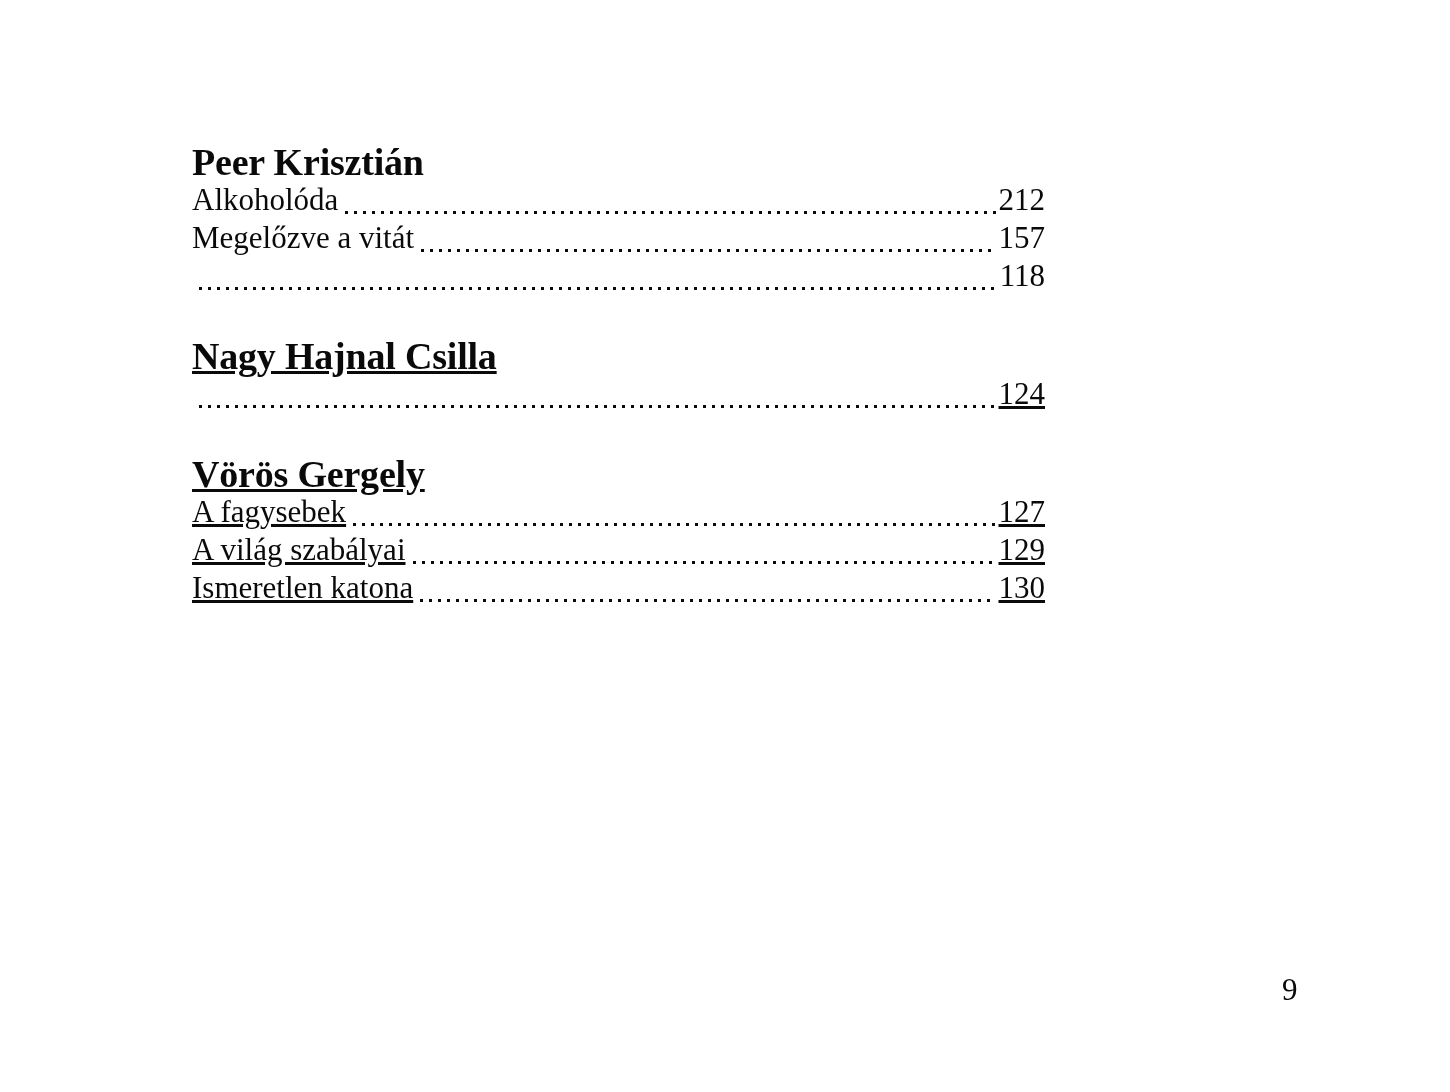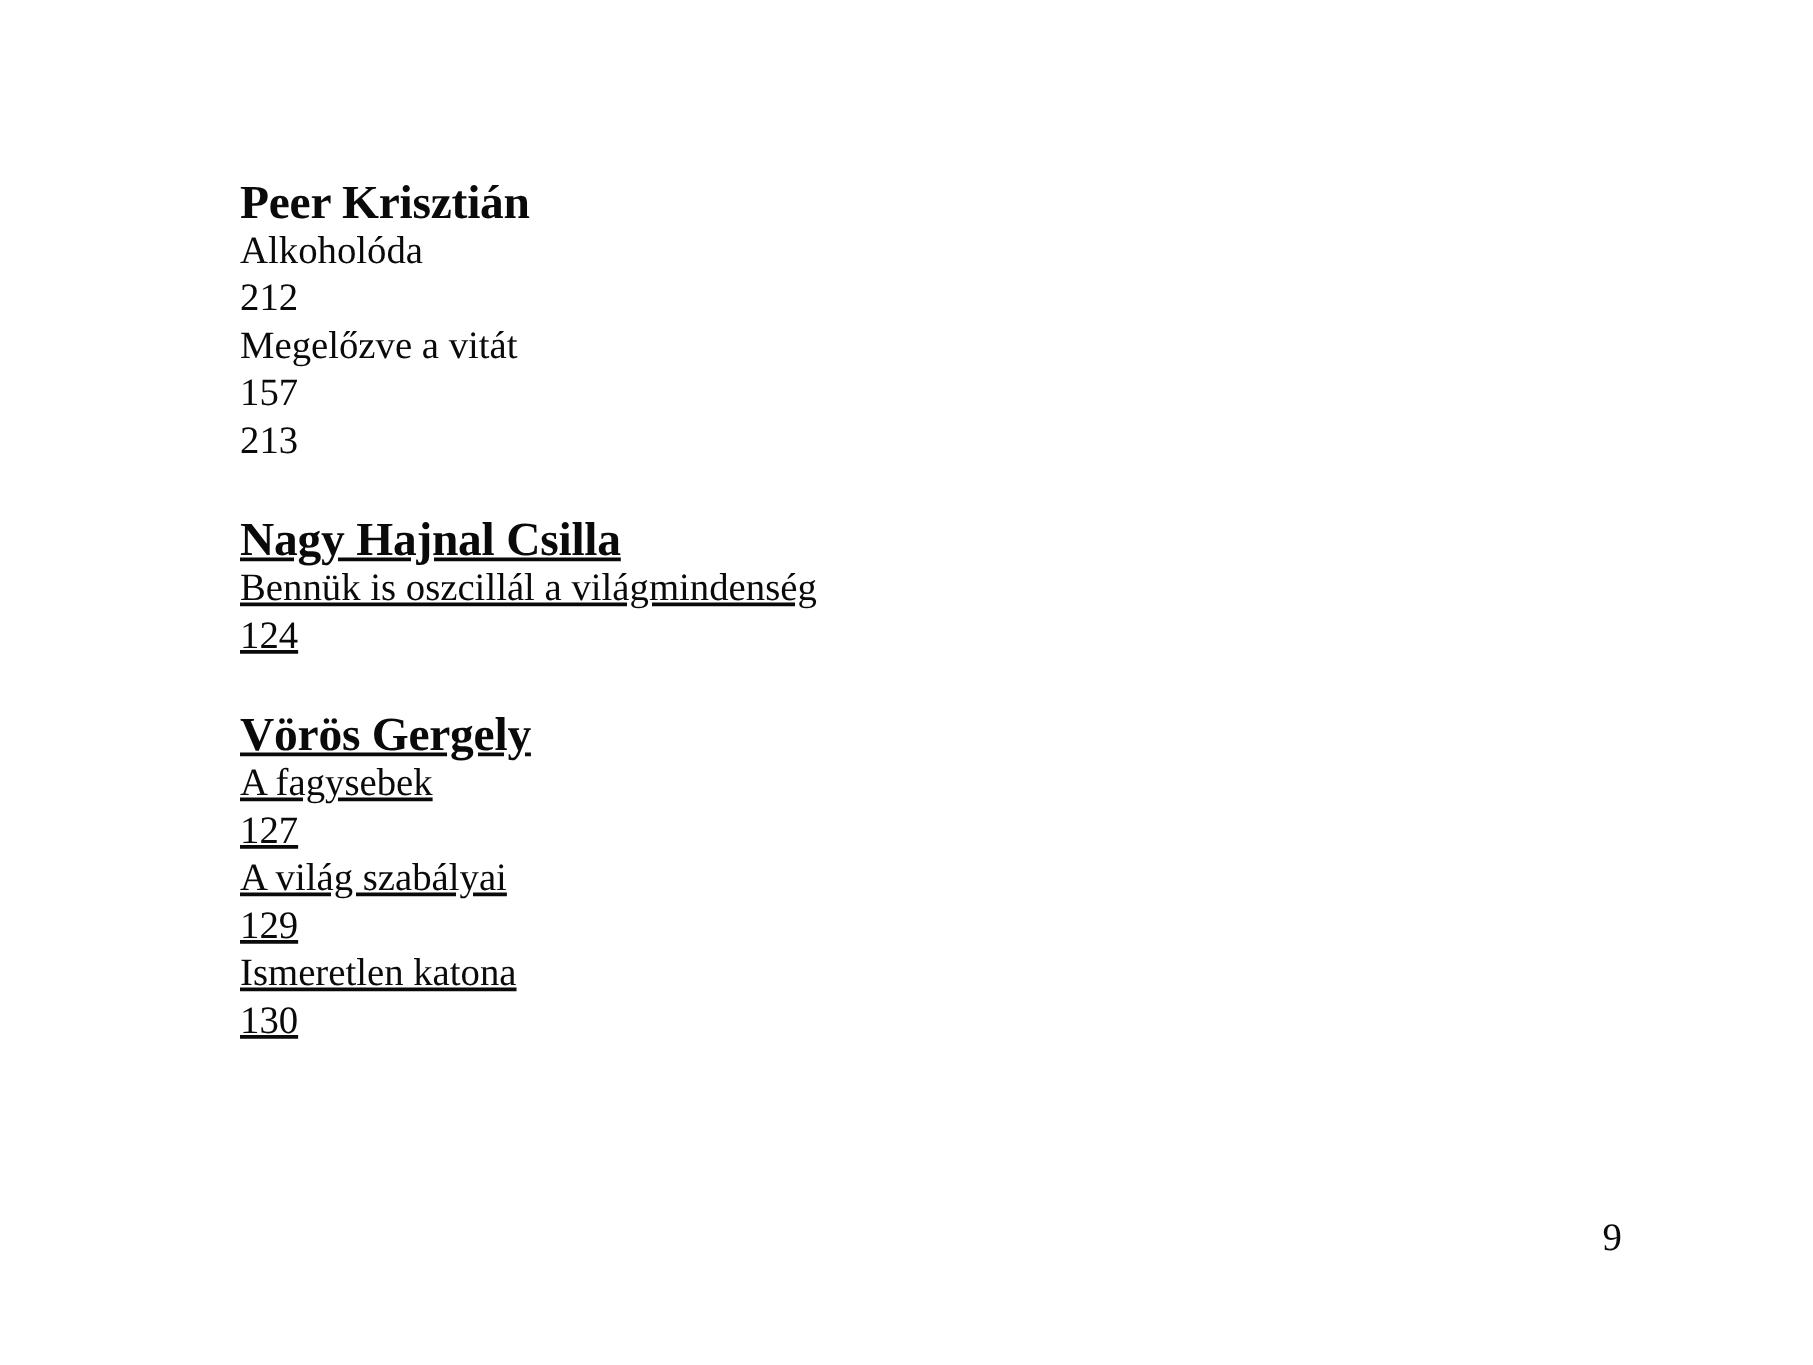--- a/index.html
+++ b/index.html
@@ -28,21 +28,20 @@
     font-size: 38px;
     font-weight: bold;
     line-height: 38px;
     letter-spacing: -0.2px;
   }
   .entry {
     display: flex;
     align-items: stretch;
     font-size: 31px;
     line-height: 38px;
-    flex-direction: column;
   }
   .entry-title { white-space: nowrap; }
   .leader {
     flex: 1 1 auto;
     min-width: 12px;
     margin: 0 3px 0 4px;
     background-image: radial-gradient(circle, #0a0a0a 1.5px, rgba(0,0,0,0) 1.9px);
     background-size: 9px 9px;
     background-repeat: repeat-x;
     background-position: left bottom 2px;
@@ -68,28 +67,27 @@
       <span class="leader"></span>
       <span class="entry-page">212</span>
     </div>
     <div class="entry">
       <span class="entry-title">Megelőzve a vitát</span>
       <span class="leader"></span>
       <span class="entry-page">157</span>
     </div>
     <div class="entry">
       <span class="leader"></span>
-      <span class="entry-page">213</span>
+      <span class="entry-page">118</span>
     </div>
   </section>
 
   <section class="toc-section">
     <h2 class="author-heading">Nagy Hajnal Csilla</h2>
     <div class="entry">
-      <span class="entry-title">Bennük is oszcillál a világmindenség</span>
       <span class="leader"></span>
       <span class="entry-page">124</span>
     </div>
   </section>
 
   <section class="toc-section">
     <h2 class="author-heading">Vörös Gergely</h2>
     <div class="entry">
       <span class="entry-title">A fagysebek</span>
       <span class="leader"></span>

